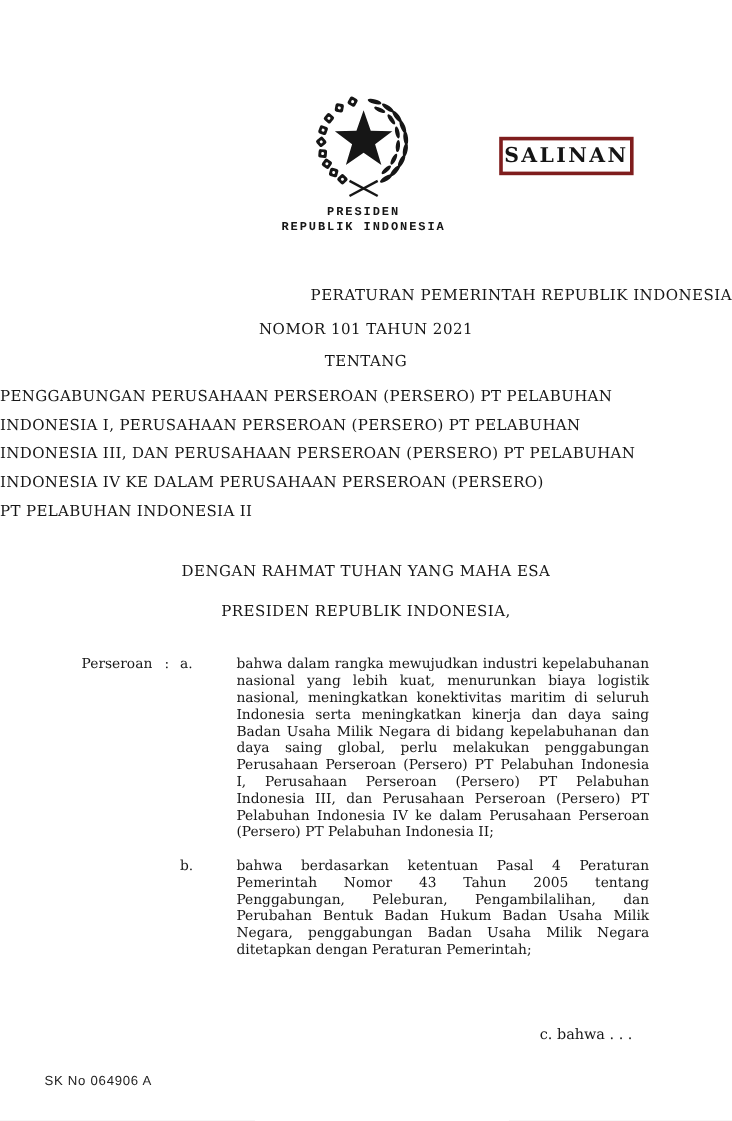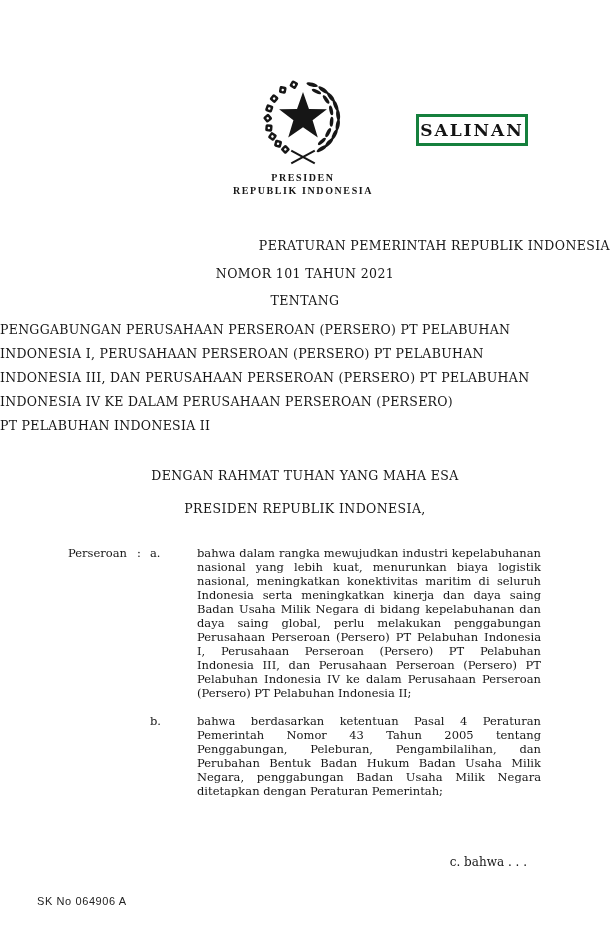--- a/index.html
+++ b/index.html
@@ -9,27 +9,27 @@
     margin:0 auto;
     background:#ffffff;
     color:#1b1b1b;
     font-family:"DejaVu Serif", serif;
     overflow:hidden;
   }
   
   .emblem{position:absolute;left:261px;top:76px;width:84px;height:94px;}
   .presiden-label{
     position:absolute;top:171px;left:0;width:606px;text-align:center;
-    font-family:Liberation Serif, serif;
+    font-family:Liberation Mono, monospace;
     font-weight:bold;font-size:10px;line-height:13px;letter-spacing:1.6px;
     color:#161616;
   }
   .salinan-box{
     position:absolute;left:416px;top:114px;width:106px;height:26px;
-    border:3px solid #15803d;
+    border:3px solid #7f1d1d;
     display:flex;align-items:center;justify-content:center;
     font-weight:bold;font-size:17px;letter-spacing:2px;color:#141414;
     font-family:"DejaVu Serif", serif;
   }
   
   .hline{
     position:absolute;left:0;width:610px;text-align:center;
     font-size:12.5px;letter-spacing:0.4px;color:#161616;white-space:nowrap;
   }
   .h-peraturan{top:238px;text-align:right;}

